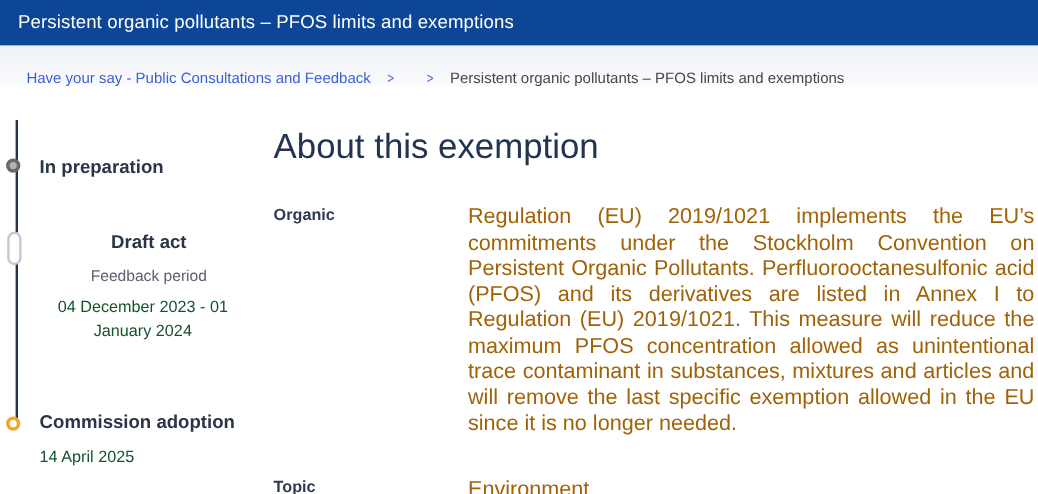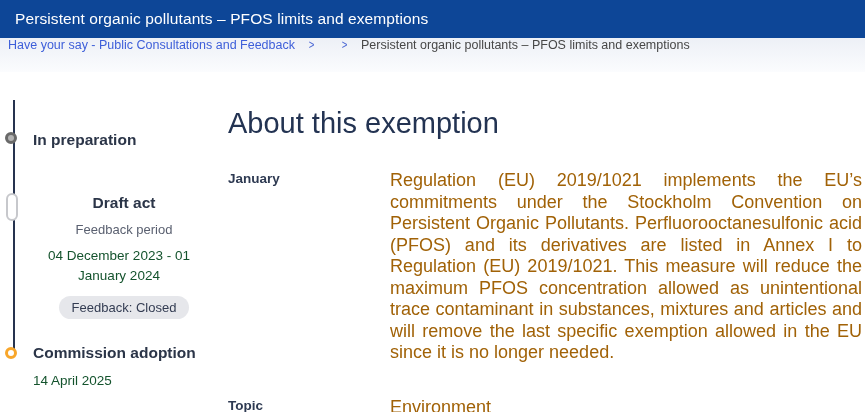--- a/index.html
+++ b/index.html
@@ -8,21 +8,21 @@
   .page { position:relative; width:708px; height:412px; background:#ffffff; }
 
   
   .header { position:absolute; left:0; top:0; width:865px; height:38px;
             background:#0d4697; display:flex; align-items:center; padding:0 15px; }
   .header-title { color:#ffffff; font-size:15.5px; letter-spacing:0.1px; }
 
   
   .breadcrumb { position:absolute; left:0; top:38px; width:865px; height:34px;
                 background:linear-gradient(#edf0f6, #fbfcfe);
-                display:flex; align-items:flex-start; padding:0 8px; font-size:12.5px; }
+                display:flex; align-items:flex-end; padding:0 22px; font-size:12.5px; }
   .crumb-link { color:#3d5ed9; text-decoration:none; cursor:pointer; }
   .crumb-sep { color:#4a66d4; margin:0 13px; font-size:12px; transform:scaleX(.8); display:inline-block; }
   .crumb-current { color:#474747; }
 
   
   .tl-line { position:absolute; left:13px; top:100px; width:2px; height:252px; background:#26334f; }
   .tl-marker { position:absolute; border-radius:50%; }
   .tl-marker.gray   { left:5px;  top:132px; width:12px; height:12px; border:3px solid #696969; background:#b3b3b3; }
   .tl-marker.pill   { left:6px;  top:193px; width:12px; height:28px; border:2px solid #c7c8cc; background:#ffffff; border-radius:8px; }
   .tl-marker.orange { left:5px;  top:347px; width:12px; height:12px; border:3px solid #f8a62a; background:#ffffff; }
@@ -68,33 +68,32 @@
   <div class="tl-marker orange"></div>
 
   <div class="tl-stage s1">
     <div class="tl-title">In preparation</div>
   </div>
 
   <div class="tl-stage s2">
     <div class="tl-title">Draft act</div>
     <div class="tl-sub">Feedback period</div>
     <div class="tl-dates">04 December 2023 - 01 January 2024</div>
-    <div class="tl-badge">Feedback: Closed</div>
   </div>
 
   <div class="tl-stage s3">
     <div class="tl-title">Commission adoption</div>
     <div class="tl-dates">14 April 2025</div>
   </div>
 
   <div class="main">
     <div class="main-title">About this exemption</div>
 
     <div class="field-row summary">
-      <div class="field-label">January</div>
+      <div class="field-label">Organic</div>
       <div class="field-value">Regulation (EU) 2019/1021 implements the EU’s commitments under the Stockholm Convention on Persistent Organic Pollutants. Perfluorooctanesulfonic acid (PFOS) and its derivatives are listed in Annex I to Regulation (EU) 2019/1021. This measure will reduce the maximum PFOS concentration allowed as unintentional trace contaminant in substances, mixtures and articles and will remove the last specific exemption allowed in the EU since it is no longer needed.</div>
     </div>
 
     <div class="field-row">
       <div class="field-label">Topic</div>
       <div class="field-value">Environment</div>
     </div>
 
     <div class="field-row">
       <div class="field-label">Type of act</div>

